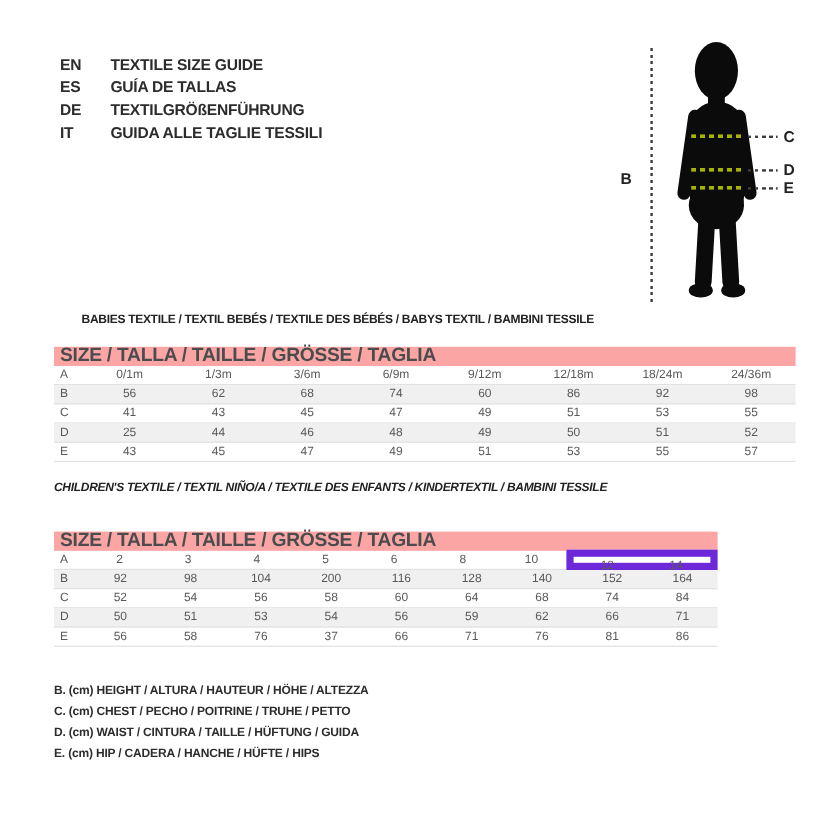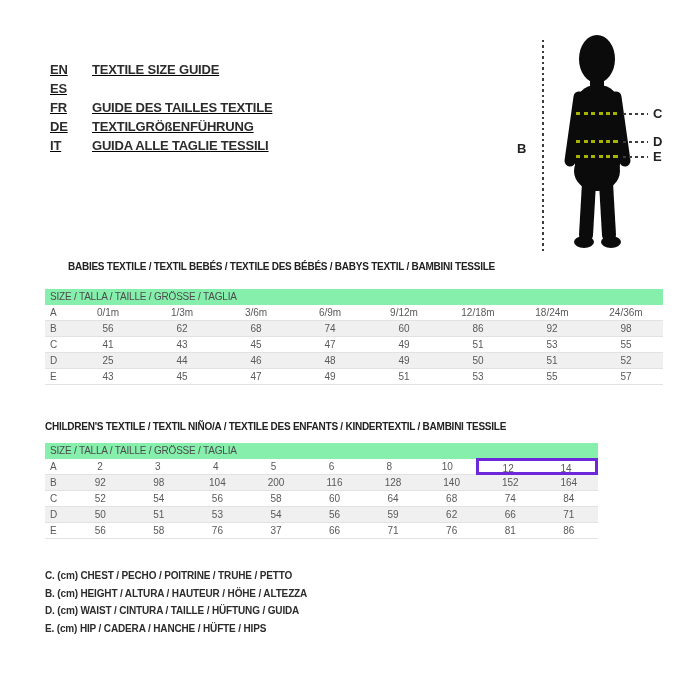--- a/index.html
+++ b/index.html
@@ -3,69 +3,66 @@
 <meta charset="utf-8">
 <style>
   html,body{margin:0;padding:0;}
   body{
     width:700px;height:700px;background:#ffffff;position:relative;overflow:hidden;
     font-family:"Liberation Sans", sans-serif;
   }
   .abs{position:absolute;}
 
   
-  .lang-list{left:50px;top:60px;text-decoration:underline;}
+  .lang-list{left:50px;top:44px;}
   .lang-row{display:flex;line-height:19px;font-size:13px;font-weight:bold;
     color:#2c2c2c;letter-spacing:-0.2px;}
   .lang-code{width:42px;}
 
   
   .figure{left:500px;top:25px;width:200px;height:240px;}
   .sil{position:absolute;left:49px;top:8px;width:100px;height:220px;}
   .vdash{position:absolute;left:42px;top:15px;width:2px;height:212px;
     background:repeating-linear-gradient(to bottom,#3c3c3c 0 2.5px,transparent 2.5px 5.5px);}
   .hdash-g{position:absolute;height:3px;
     background:repeating-linear-gradient(to right,var(--green) 0 4px,transparent 4px 7.5px);}
   .hdash-k{position:absolute;height:2px;
     background:repeating-linear-gradient(to right,#3c3c3c 0 3px,transparent 3px 6px);}
   .mlabel{position:absolute;font-size:13px;font-weight:bold;color:#222;line-height:13px;}
 
   
   .table-title{left:45px;font-size:10px;font-weight:bold;color:#222;
     letter-spacing:-0.25px;white-space:nowrap;}
   .stable{left:45px;}
-  .thead{height:16px;line-height:16px;background:#86efac;color:#4b4c4e;
-    font-size:10px;padding-left:5px;letter-spacing:-0.2px;box-sizing:border-box;}
+  .thead{height:16px;line-height:16px;background:#fca5a5;color:#4b4c4e;
+    font-size:16px;padding-left:5px;letter-spacing:-0.2px;box-sizing:border-box;font-weight:bold;}
   .trow{display:flex;height:16px;line-height:15px;box-sizing:border-box;
     border-bottom:1px solid #e2e2e2;font-size:10px;color:#58595b;}
   .trow.alt{background:#f0f0f1;}
   .tlabel{width:26px;padding-left:5px;box-sizing:border-box;}
   .tcell{flex:1;text-align:center;}
-  .hl-box{display:flex;border:3px solid #6d28d9;background:#fff;margin:-1px 0;}
+  .hl-box{display:flex;border:6px solid #6d28d9;background:#fff;margin:-1px 0;}
   .hl-box .tcell{line-height:16px;}
 
   
   .legend{left:45px;top:567px;}
   .legend-line{font-size:10px;font-weight:bold;color:#2c2c2c;line-height:17.6px;
     letter-spacing:-0.15px;white-space:nowrap;}
 </style>
 </head>
 <body>
 
 <div class="abs lang-list">
     <div class="lang-row">
       <span class="lang-code">EN</span>
       <span>TEXTILE SIZE GUIDE</span>
     </div>
     <div class="lang-row">
       <span class="lang-code">ES</span>
-    </div>
-    <div class="lang-row">
-      <span class="lang-code">FR</span>
-      <span>GUIDE DES TAILLES TEXTILE</span>
+      <span>GUÍA DE TALLAS</span>
     </div>
     <div class="lang-row">
       <span class="lang-code">DE</span>
       <span>TEXTILGRÖßENFÜHRUNG</span>
     </div>
     <div class="lang-row">
       <span class="lang-code">IT</span>
       <span>GUIDA ALLE TAGLIE TESSILI</span>
     </div>
   </div>
@@ -158,21 +155,21 @@
         <div class="tcell">47</div>
         <div class="tcell">49</div>
         <div class="tcell">51</div>
         <div class="tcell">53</div>
         <div class="tcell">55</div>
         <div class="tcell">57</div>
       </div>
     </div>
 </div>
 
-<div class="abs table-title" style="top:421px;">CHILDREN'S TEXTILE / TEXTIL NIÑO/A / TEXTILE DES ENFANTS / KINDERTEXTIL / BAMBINI TESSILE</div>
+<div class="abs table-title" style="top:401px;font-style:italic;">CHILDREN'S TEXTILE / TEXTIL NIÑO/A / TEXTILE DES ENFANTS / KINDERTEXTIL / BAMBINI TESSILE</div>
 
 <div class="abs stable" style="top:443px;width:553px;">
   <div class="thead">SIZE / TALLA / TAILLE / GRÖSSE / TAGLIA</div>
   <div class="rows">
       <div class="trow">
         <div class="tlabel">A</div>
         <div class="tcell">2</div>
         <div class="tcell">3</div>
         <div class="tcell">4</div>
         <div class="tcell">5</div>
@@ -229,17 +226,17 @@
         <div class="tcell">66</div>
         <div class="tcell">71</div>
         <div class="tcell">76</div>
         <div class="tcell">81</div>
         <div class="tcell">86</div>
       </div>
     </div>
 </div>
 
 <div class="abs legend">
+    <div class="legend-line">B. (cm) HEIGHT / ALTURA / HAUTEUR / HÖHE / ALTEZZA</div>
     <div class="legend-line">C. (cm) CHEST / PECHO / POITRINE / TRUHE / PETTO</div>
-    <div class="legend-line">B. (cm) HEIGHT / ALTURA / HAUTEUR / HÖHE / ALTEZZA</div>
     <div class="legend-line">D. (cm) WAIST / CINTURA / TAILLE / HÜFTUNG / GUIDA</div>
     <div class="legend-line">E. (cm) HIP / CADERA / HANCHE / HÜFTE / HIPS</div>
   </div>
 
 </body></html>

